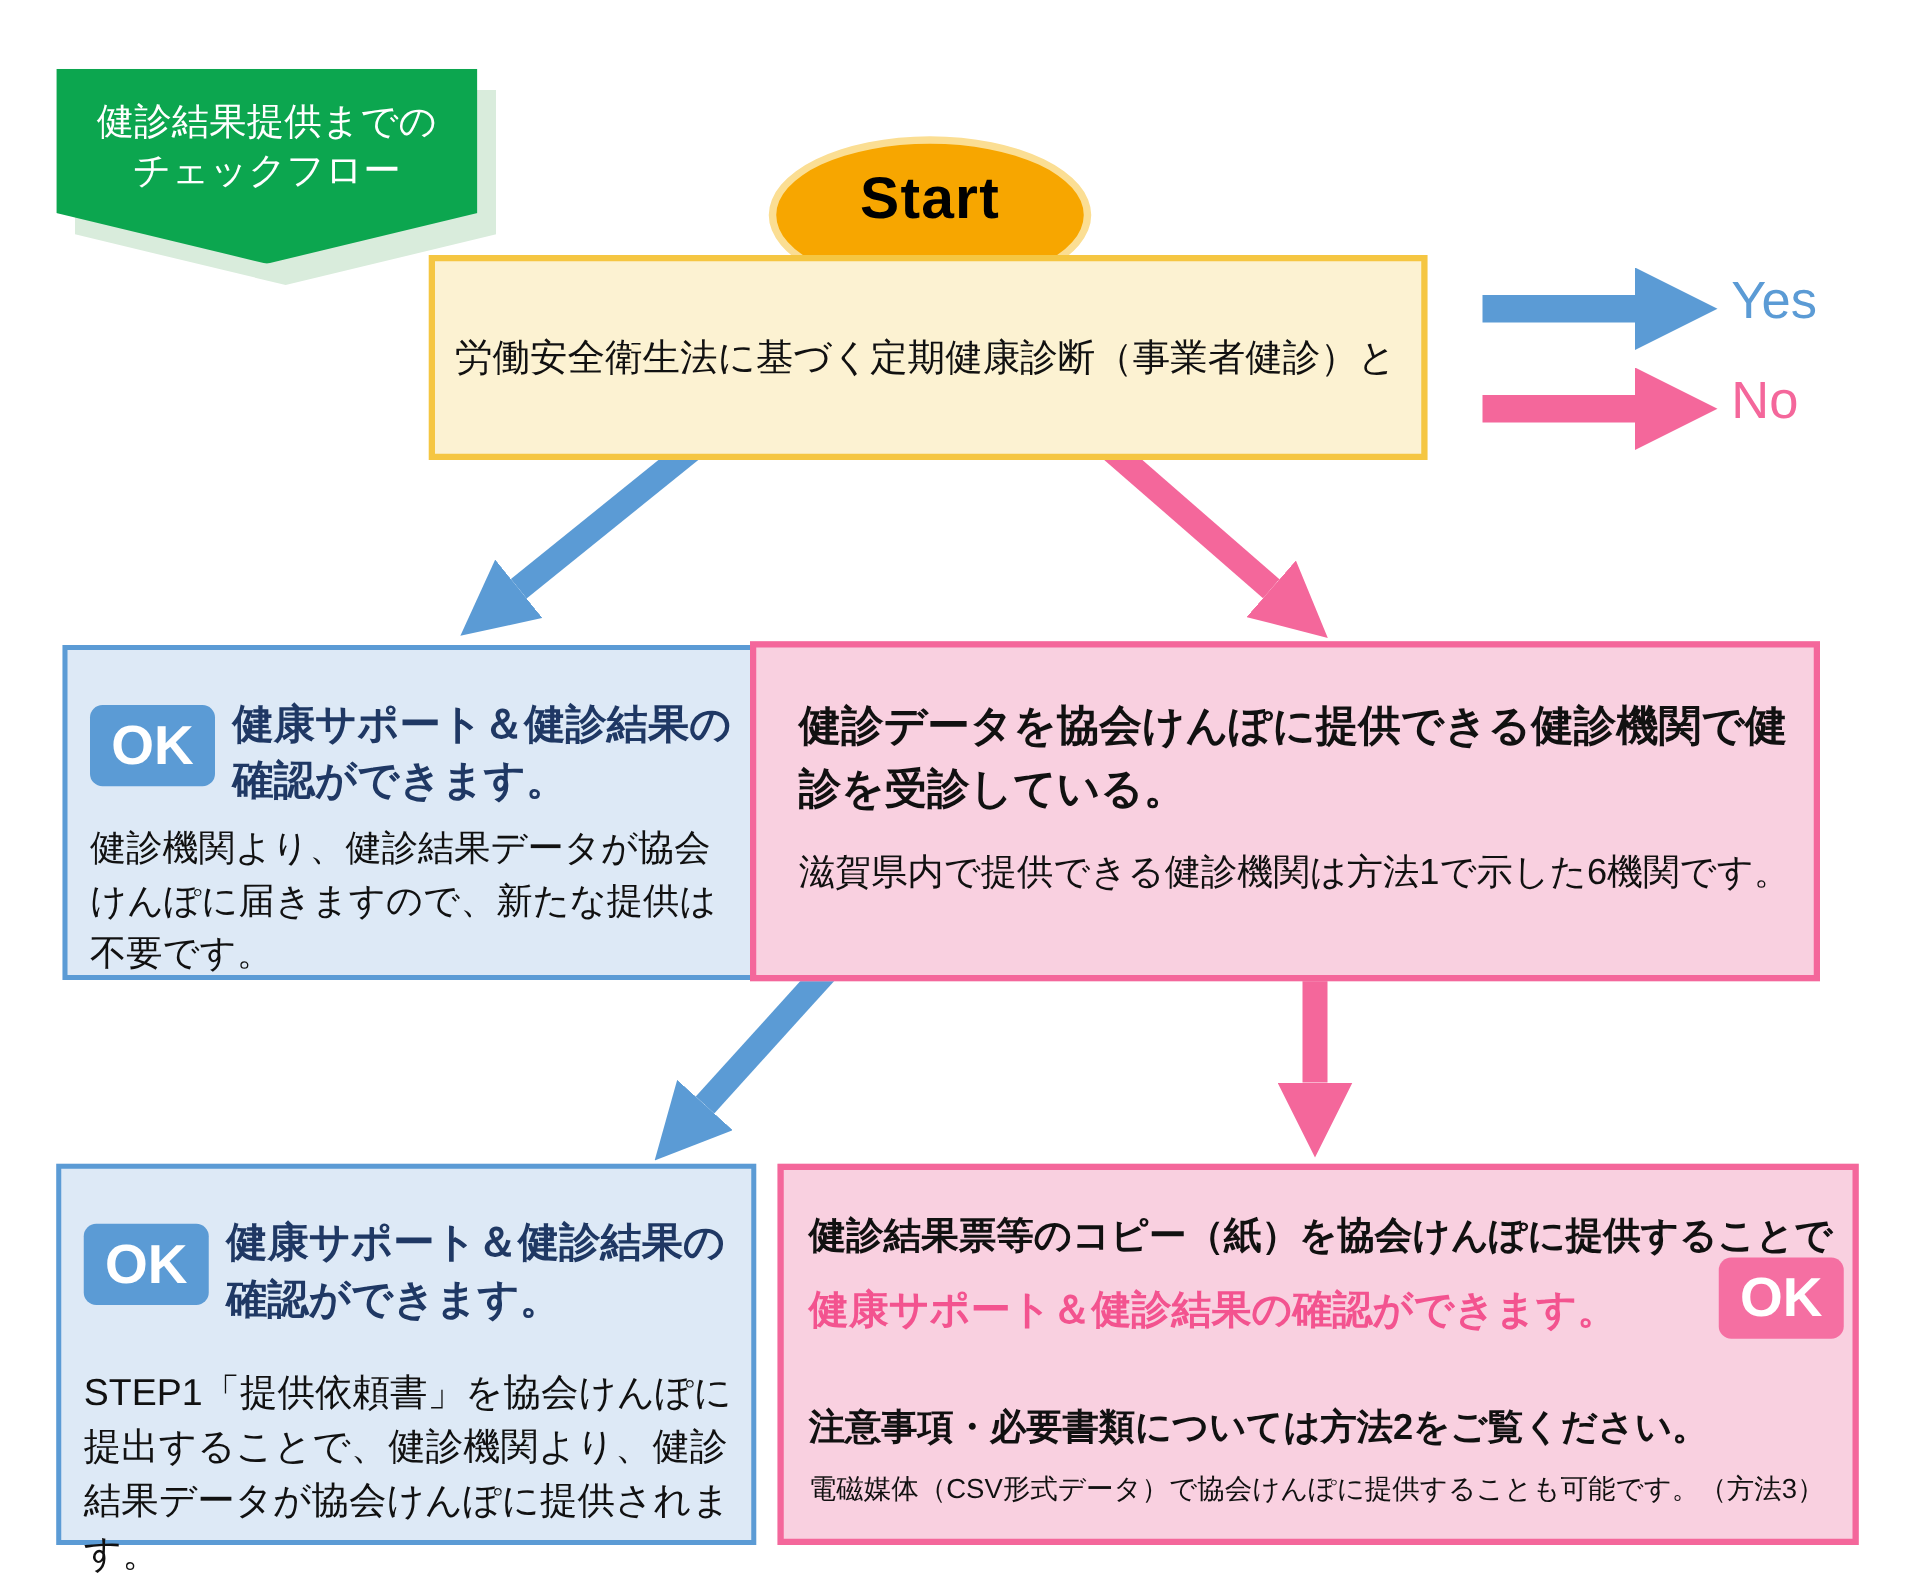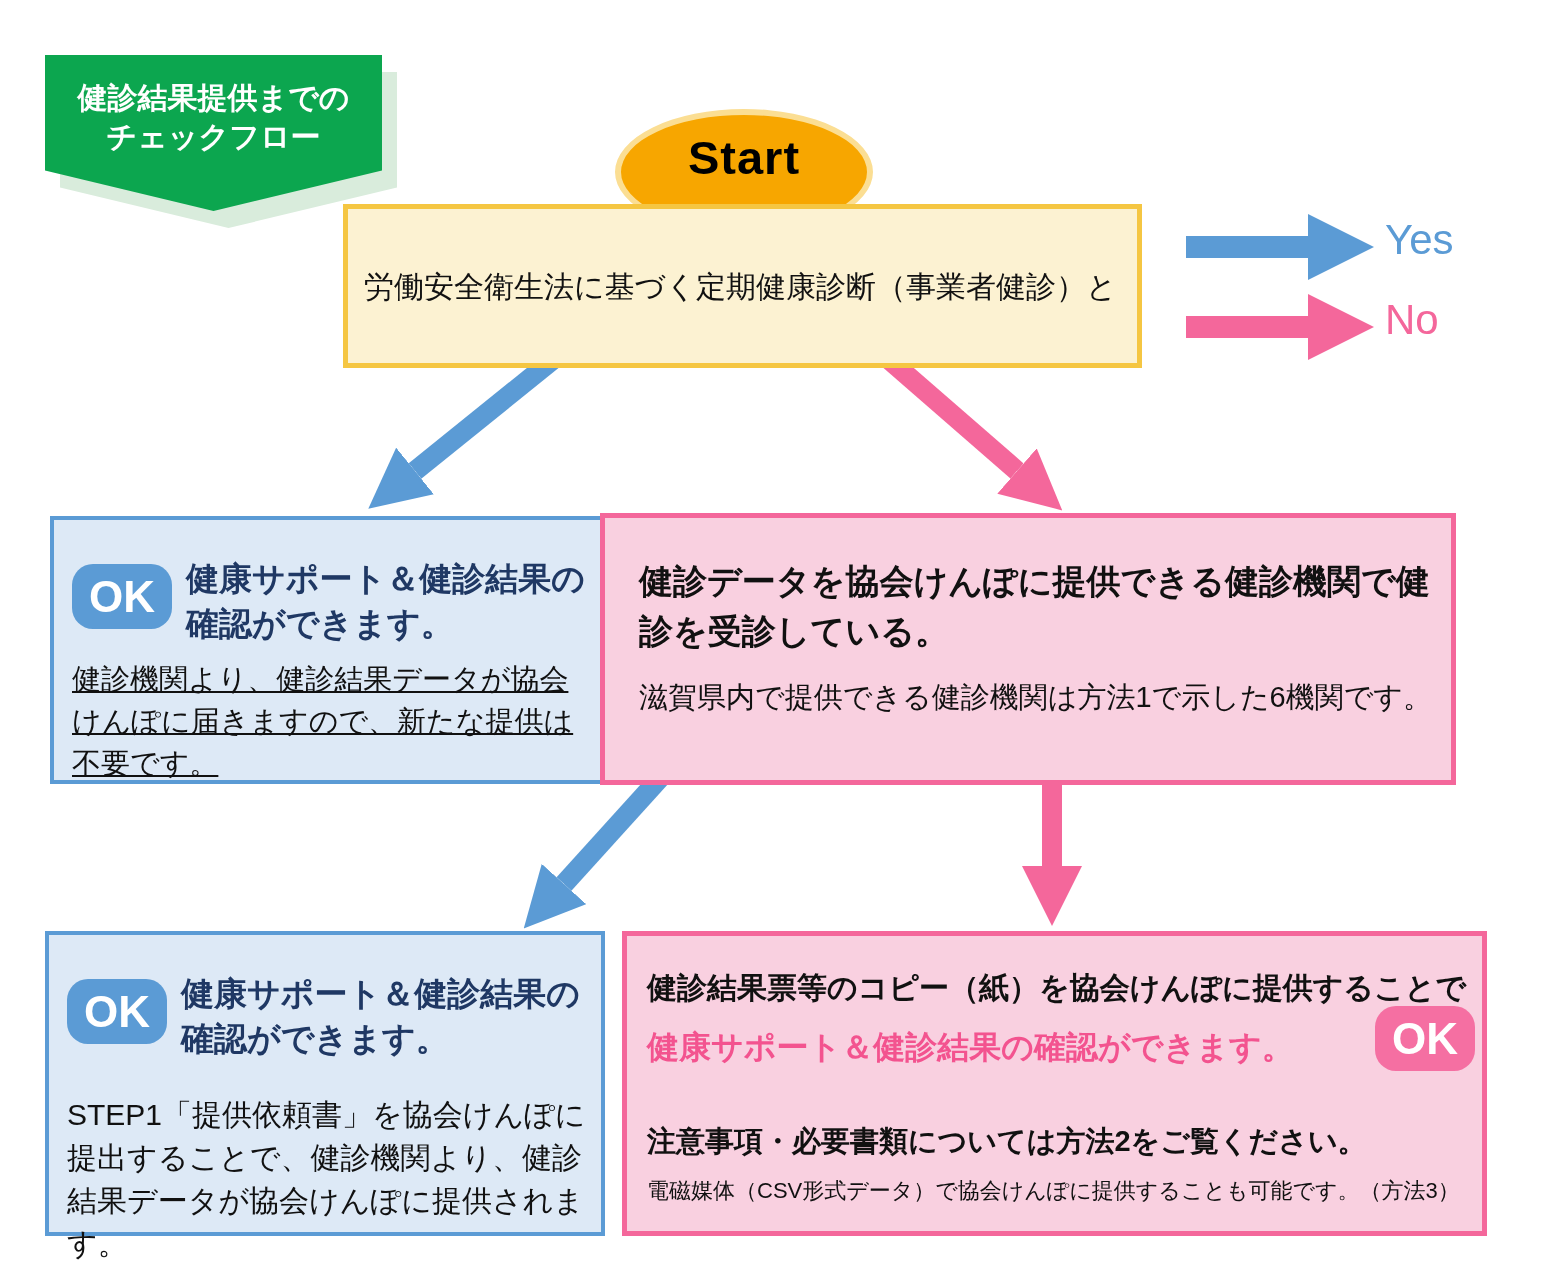--- a/index.html
+++ b/index.html
@@ -17,21 +17,21 @@
   .arrow-layer{position:absolute;inset:0;width:1545px;height:1273px;z-index:0;}
 
   
   .badge-shadow{position:absolute;left:60px;top:72px;width:337px;height:156px;
     background:var(--green-shadow);
     clip-path:polygon(0 0,100% 0,100% 74%,50% 100%,0 74%);z-index:1;}
   .badge{position:absolute;left:45px;top:55px;width:337px;height:156px;
     background:var(--green);
     clip-path:polygon(0 0,100% 0,100% 74%,50% 100%,0 74%);z-index:2;
     display:flex;flex-direction:column;align-items:center;padding-top:23px;
-    color:#fff;font-size:30px;font-weight:bold;line-height:39px;text-align:left;}
+    color:#fff;font-size:30px;font-weight:normal;line-height:39px;text-align:left;}
 
   
   .start{position:absolute;left:615px;top:109px;width:258px;height:126px;
     background:var(--orange);border:6px solid var(--orange-border);border-radius:50%;
     z-index:1;display:flex;justify-content:center;}
   .start span{color:#000000;font-size:47px;font-weight:600;margin-top:15px;letter-spacing:1px;}
 
   
   .q1{position:absolute;left:343px;top:204px;width:799px;height:164px;
     background:var(--yellow-bg);border:5px solid var(--yellow-border);z-index:2;
@@ -47,30 +47,30 @@
   
   .fbox{position:absolute;z-index:2;}
   .fbox.blue{background:var(--blue-bg);border:4px solid var(--blue);}
   .fbox.pink{background:var(--pink-bg);border:5px solid var(--pink);}
 
   .box-ok1{left:50px;top:516px;width:560px;height:268px;}
   .box-q2{left:600px;top:513px;width:856px;height:272px;}
   .box-ok2{left:45px;top:931px;width:560px;height:305px;}
   .box-paper{left:622px;top:931px;width:865px;height:305px;}
 
-  .ok-badge{position:absolute;width:100px;height:65px;border-radius:21px;
+  .ok-badge{position:absolute;width:100px;height:65px;border-radius:10px;
     display:flex;align-items:center;justify-content:center;
     color:#fff;font-size:44px;font-weight:600;}
   .ok-badge.blue-badge{background:var(--blue);left:18px;top:44px;}
   .ok-badge.pink-badge{background:#F56FA2;left:748px;top:70px;}
 
   .box-title{position:absolute;left:132px;top:36px;width:420px;
     color:var(--navy);font-size:33px;font-weight:bold;line-height:45px;}
   .box-body{position:absolute;color:var(--ink);}
-  .box-ok1 .box-body{left:18px;top:138px;width:520px;font-size:29px;line-height:42px;text-decoration:underline;}
+  .box-ok1 .box-body{left:18px;top:138px;width:520px;font-size:29px;line-height:42px;}
   .box-ok2 .box-body{left:18px;top:158px;width:528px;font-size:30px;line-height:43px;}
 
   .q2-title{position:absolute;left:34px;top:38px;width:795px;
     color:var(--ink);font-size:34px;font-weight:bold;line-height:50px;}
   .q2-body{position:absolute;left:34px;top:160px;width:800px;
     color:var(--ink);font-size:29px;}
 
   .paper-line1{position:absolute;left:20px;top:32px;width:820px;
     color:var(--ink);font-size:30px;font-weight:bold;}
   .paper-line2{position:absolute;left:20px;top:90px;width:720px;

